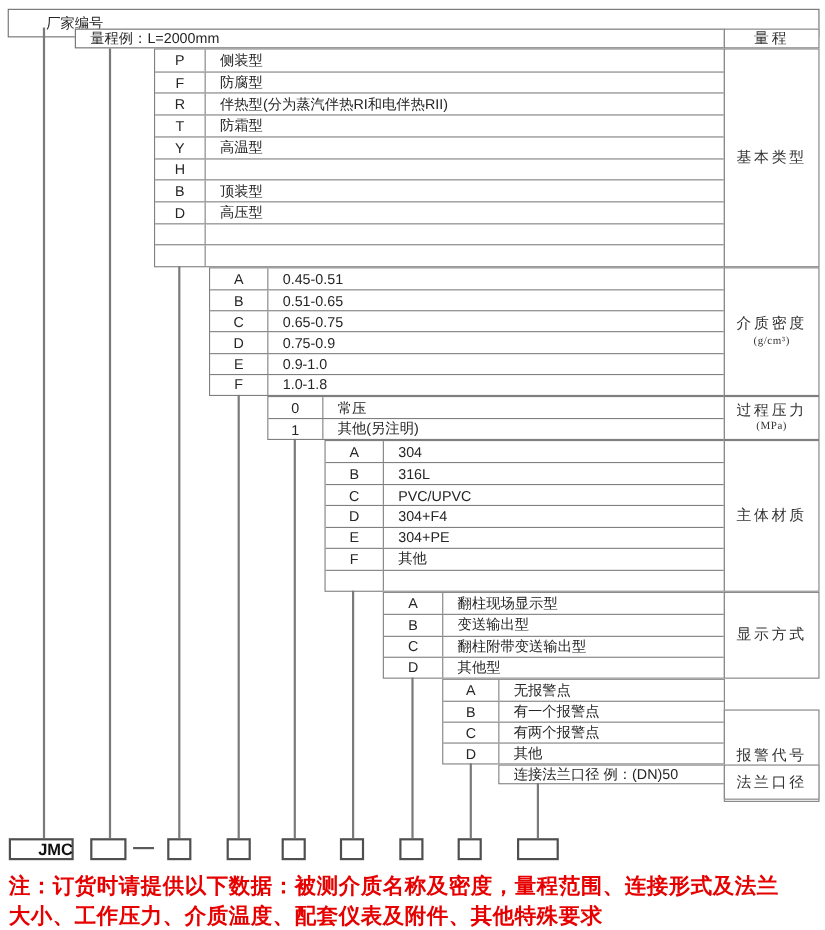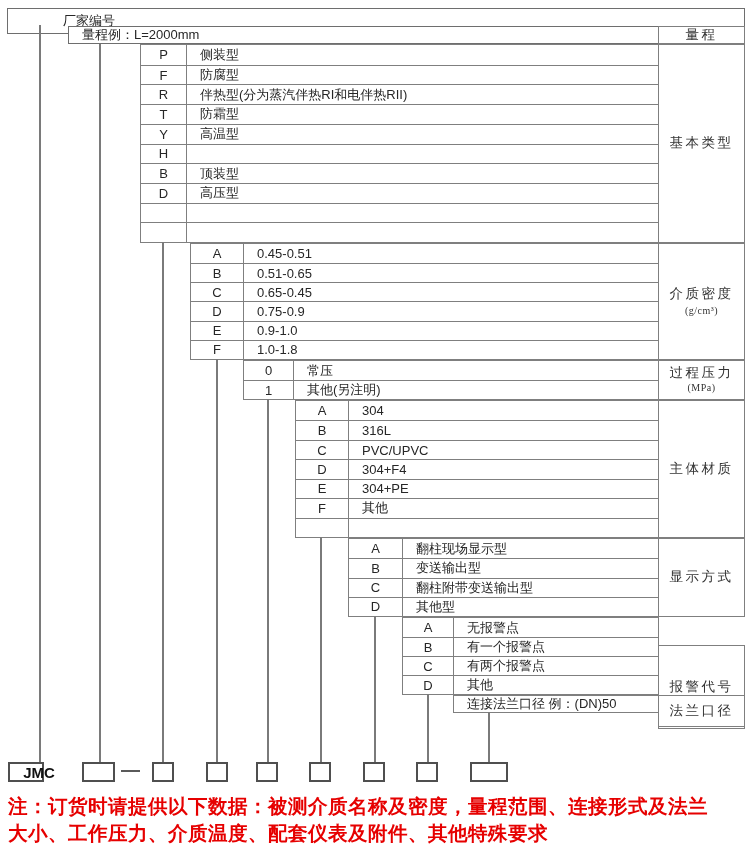--- a/index.html
+++ b/index.html
@@ -34,21 +34,21 @@
   .dash{position:absolute;top:769.5px;height:2.5px;background:#5a5a5a;}
   
   .note{position:absolute;left:8px;top:793px;width:740px;color:#e60000;font-weight:bold;
         font-size:19.5px;line-height:27px;letter-spacing:0.5px;white-space:nowrap;}
 </style>
 </head>
 <body>
 
 <div class="stage">
 
-  <div class="hbox" style="left:7px;top:8px;width:738px;height:26px;padding-left:55px;">
+  <div class="hbox" style="left:7px;top:8px;width:738px;height:26px;padding-left:34px;">
     <span>厂家编号</span>
   </div>
 
   <div class="hbox" style="left:68px;top:26px;width:591px;height:18px;padding-left:13px;border-width:1px;">
     <span>量程例：L=2000mm</span>
   </div>
   <div class="labelcell" style="top:26px;height:18px;">
     <span>量程</span>
   </div>
 
@@ -101,21 +101,21 @@
     <div class="row">
         <div class="code" style="width:53px">A</div>
         <div class="desc">0.45-0.51</div>
       </div>
     <div class="row">
         <div class="code" style="width:53px">B</div>
         <div class="desc">0.51-0.65</div>
       </div>
     <div class="row">
         <div class="code" style="width:53px">C</div>
-        <div class="desc">0.65-0.45</div>
+        <div class="desc">0.65-0.75</div>
       </div>
     <div class="row">
         <div class="code" style="width:53px">D</div>
         <div class="desc">0.75-0.9</div>
       </div>
     <div class="row">
         <div class="code" style="width:53px">E</div>
         <div class="desc">0.9-1.0</div>
       </div>
     <div class="row">
@@ -233,21 +233,21 @@
   <div class="vline" style="left:39px;top:25px;height:737px;"></div>
   <div class="vline" style="left:99px;top:44px;height:718px;"></div>
   <div class="vline" style="left:162px;top:242px;height:520px;"></div>
   <div class="vline" style="left:216px;top:359px;height:403px;"></div>
   <div class="vline" style="left:267px;top:399px;height:363px;"></div>
   <div class="vline" style="left:320px;top:537px;height:225px;"></div>
   <div class="vline" style="left:374px;top:616px;height:146px;"></div>
   <div class="vline" style="left:427px;top:694px;height:68px;"></div>
   <div class="vline" style="left:488px;top:712px;height:50px;"></div>
 
-  <div class="bbox jmc" style="left:8px;width:36px;padding-left:26px;">
+  <div class="bbox jmc" style="left:8px;width:59px;padding-left:26px;">
     <span>JMC</span>
   </div>
   <div class="bbox" style="left:82px;width:33px;"></div>
   <div class="dash" style="left:121px;width:19px;"></div>
   <div class="bbox" style="left:152px;width:22px;"></div>
   <div class="bbox" style="left:206px;width:22px;"></div>
   <div class="bbox" style="left:256px;width:22px;"></div>
   <div class="bbox" style="left:309px;width:22px;"></div>
   <div class="bbox" style="left:363px;width:22px;"></div>
   <div class="bbox" style="left:416px;width:22px;"></div>

